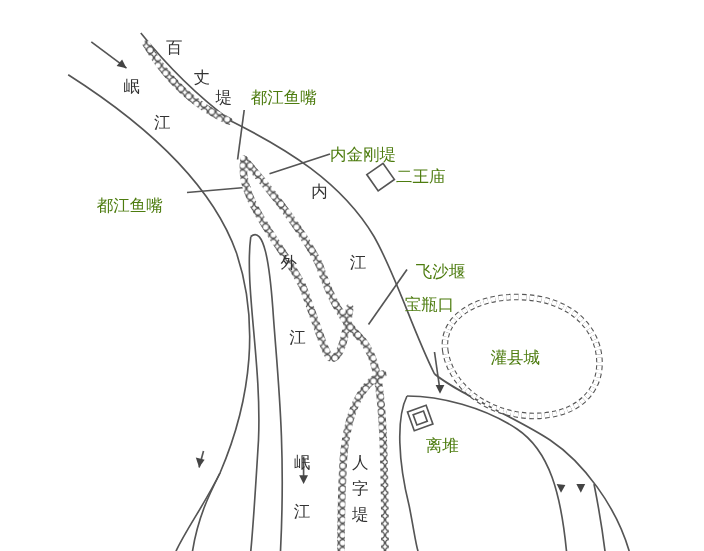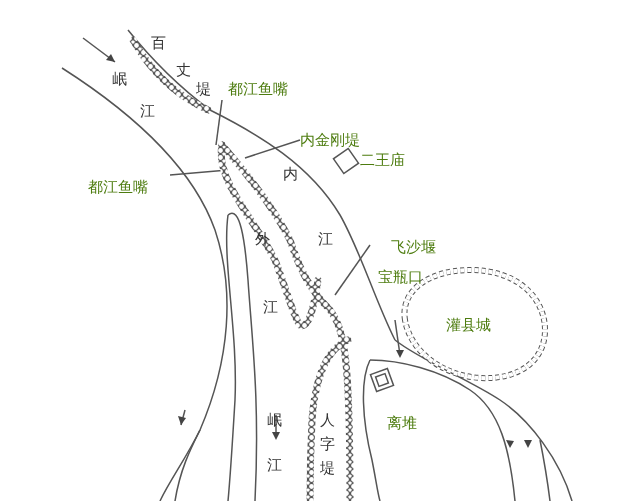--- a/index.html
+++ b/index.html
@@ -87,24 +87,24 @@
   <div class="label" style="left:300px;top:133px">内金刚堤</div>
   <div class="label" style="left:360px;top:153px">二王庙</div>
   <div class="label" style="left:88px;top:180px">都江鱼嘴</div>
 
   <div class="vlabel" style="left:283px;top:167px">内</div>
   <div class="vlabel" style="left:318px;top:232px">江</div>
 
   <div class="vlabel" style="left:255px;top:232px">外</div>
   <div class="vlabel" style="left:263px;top:300px">江</div>
 
-  <div class="label" style="left:391px;top:240px">飞沙堰</div>
-  <div class="label" style="left:378px;top:270px">宝瓶口</div>
+  <div class="label" style="left:378px;top:240px">飞沙堰</div>
+  <div class="label" style="left:368px;top:270px">宝瓶口</div>
   <div class="label" style="left:446px;top:318px">灌县城</div>
-  <div class="label" style="left:387px;top:416px">离堆</div>
+  <div class="label" style="left:387px;top:398px">离堆</div>
 
   <div class="vlabel" style="left:267px;top:413px">岷</div>
   <div class="vlabel" style="left:267px;top:458px">江</div>
 
   <div class="vlabel" style="left:320px;top:413px">人</div>
   <div class="vlabel" style="left:320px;top:437px">字</div>
   <div class="vlabel" style="left:320px;top:461px">堤</div>
 </div>
 
 </body></html>

